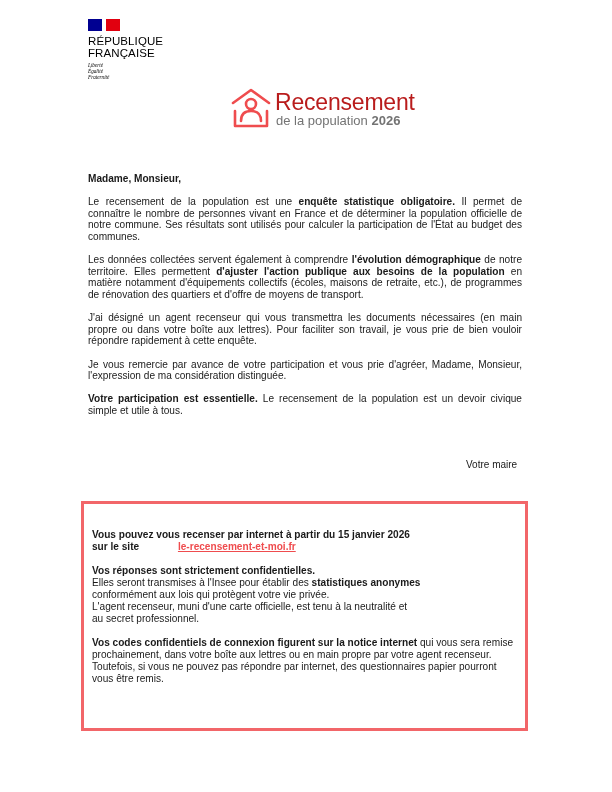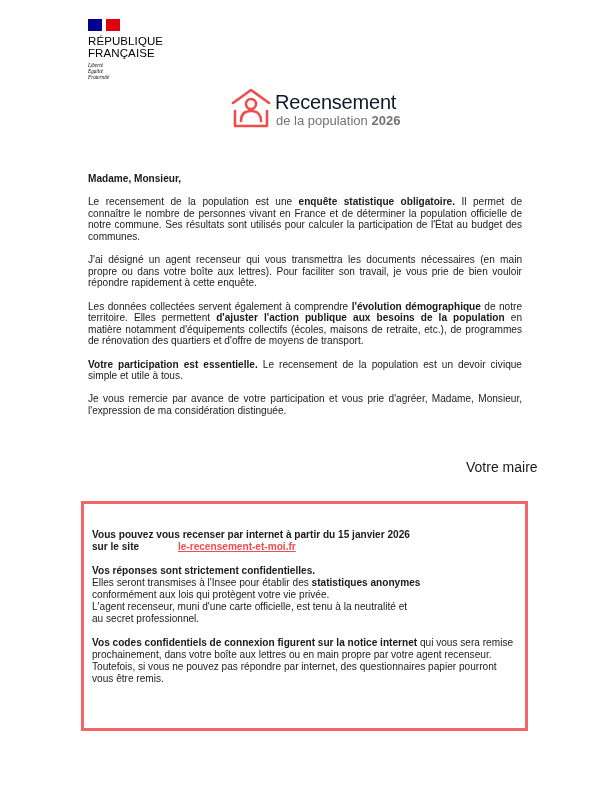--- a/index.html
+++ b/index.html
@@ -7,28 +7,28 @@
     .logo-rf { position: absolute; left: 88px; top: 19px; width: 110px; }
     .flag { position: absolute; left: 0; top: 0; width: 32px; height: 12px; display: flex; }
     .flag .b { background: #000091; width: 14px; height: 12px; position: relative; }
     .flag .w { background: #ffffff; width: 4px; height: 12px; }
     .flag .r { background: #e1000f; width: 14px; height: 12px; }
     .rf-name { position: absolute; left: 0; top: 16px; font-family: "Liberation Sans", sans-serif; font-weight: normal; font-size: 11.5px; line-height: 12px; letter-spacing: 0.1px; color: #000; }
     .rf-motto { position: absolute; left: 0; top: 43px; font-family: "Liberation Serif", serif; font-style: italic; font-size: 5.2px; line-height: 6px; color: #000; }
 
     .logo-rp { position: absolute; left: 231px; top: 87px; width: 175px; height: 45px; }
     .logo-rp svg { position: absolute; left: 0; top: 0; }
-    .rp-title { position: absolute; left: 44px; top: 3px; font-size: 20px; line-height: 24px; color: #0f172a; letter-spacing: -0.2px; }
+    .rp-title { position: absolute; left: 44px; top: 3px; font-size: 23px; line-height: 24px; color: #b91c1c; letter-spacing: -0.2px; }
     .rp-sub { position: absolute; left: 45px; top: 27px; font-size: 13px; line-height: 14px; color: #737373; }
     .rp-sub b { font-weight: bold; }
 
     .letter { position: absolute; left: 88px; top: 147px; width: 434px; font-size: 10.1px; line-height: 11.6px; }
     .letter p { margin: 0 0 11.6px 0; text-align: justify; }
     .letter p.h { font-weight: bold; margin-top: 26px; }
-    .signature { position: absolute; left: 466px; top: 459px; font-size: 14px; }
+    .signature { position: absolute; left: 466px; top: 459px; font-size: 10px; }
 
     .box { position: absolute; left: 81px; top: 501px; width: 441px; height: 224px; border: 3px solid #f26669; }
     .box-inner { position: absolute; left: 0; right: 0; top: 25px; text-align: left; font-size: 10.1px; line-height: 12px; padding: 0 8px; }
     .box-inner p { margin: 0 0 12px 0; }
     .box-inner b { font-weight: bold; }
     .link { color: #ef4c4e; text-decoration: underline; font-weight: bold; padding-left: 36px; }
   </style>
 </head>
 <body>
 
@@ -58,24 +58,24 @@
       <polyline points="4,24 4,39 36,39 36,24"></polyline>
     </g>
   </svg>
   <div class="rp-title">Recensement</div>
   <div class="rp-sub"><span>de la population</span> <b>2026</b></div>
 </div>
 
 <div class="letter">
   <p class="h">Madame, Monsieur,</p>
   <p><span>Le recensement de la population est une </span><b>enquête statistique obligatoire.</b><span> Il permet de connaître le nombre de personnes vivant en France et de déterminer la population officielle de notre commune. Ses résultats sont utilisés pour calculer la participation de l'État au budget des communes.</span></p>
+  <p><span>Les données collectées servent également à comprendre </span><b>l'évolution démographique</b><span> de notre territoire. Elles permettent </span><b>d'ajuster l'action publique aux besoins de la population</b><span> en matière notamment d'équipements collectifs (écoles, maisons de retraite, etc.), de programmes de rénovation des quartiers et d'offre de moyens de transport.</span></p>
   <p>J'ai désigné un agent recenseur qui vous transmettra les documents nécessaires (en main propre ou dans votre boîte aux lettres). Pour faciliter son travail, je vous prie de bien vouloir répondre rapidement à cette enquête.</p>
-  <p><span>Les données collectées servent également à comprendre </span><b>l'évolution démographique</b><span> de notre territoire. Elles permettent </span><b>d'ajuster l'action publique aux besoins de la population</b><span> en matière notamment d'équipements collectifs (écoles, maisons de retraite, etc.), de programmes de rénovation des quartiers et d'offre de moyens de transport.</span></p>
+  <p>Je vous remercie par avance de votre participation et vous prie d'agréer, Madame, Monsieur, l'expression de ma considération distinguée.</p>
   <p><b>Votre participation est essentielle.</b><span> Le recensement de la population est un devoir civique simple et utile à tous.</span></p>
-  <p>Je vous remercie par avance de votre participation et vous prie d'agréer, Madame, Monsieur, l'expression de ma considération distinguée.</p>
 </div>
 
 <div class="signature">Votre maire</div>
 
 <div class="box">
   <div class="box-inner">
     <p>
       <b>Vous pouvez vous recenser par internet à partir du 15 janvier 2026</b><br>
       <b>sur le site </b><a class="link">le-recensement-et-moi.fr</a>
     </p>

